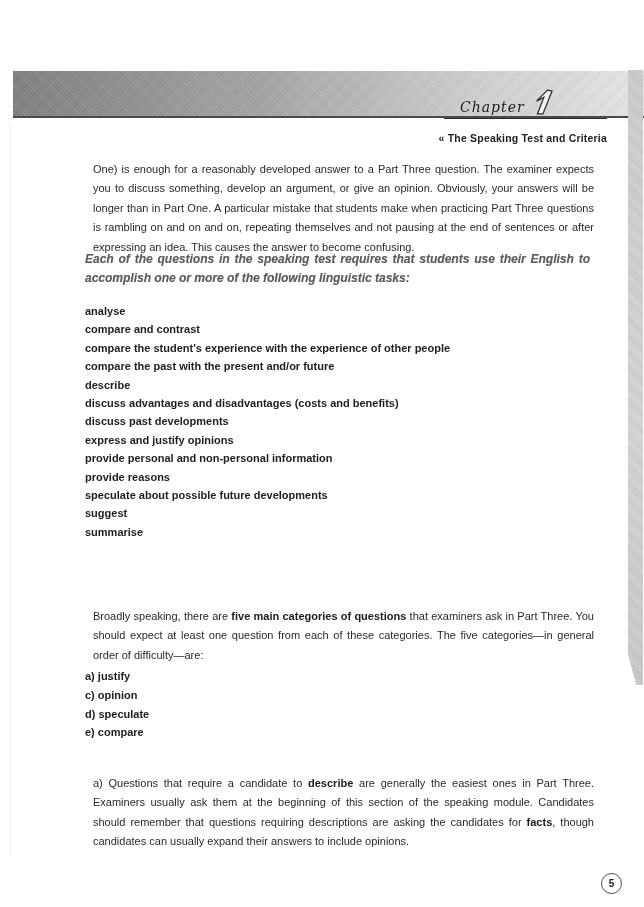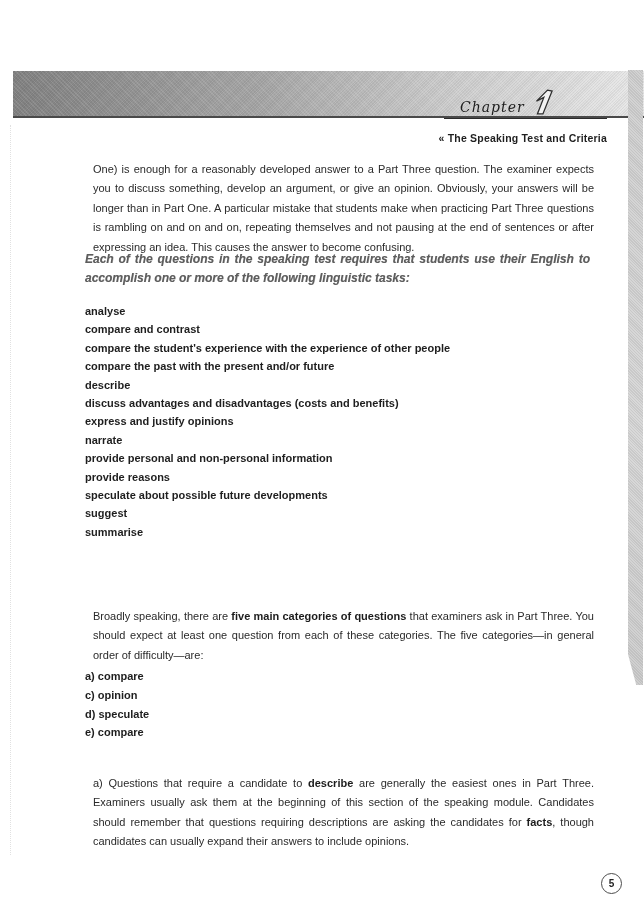--- a/index.html
+++ b/index.html
@@ -154,33 +154,33 @@
 
   <p class="lead">Each of the questions in the speaking test requires that students use their English to accomplish one or more of the following linguistic tasks:</p>
 
   <div class="bold-list tasks">
       <div>analyse</div>
       <div>compare and contrast</div>
       <div>compare the student's experience with the experience of other people</div>
       <div>compare the past with the present and/or future</div>
       <div>describe</div>
       <div>discuss advantages and disadvantages (costs and benefits)</div>
+      <div>discuss past developments</div>
       <div>express and justify opinions</div>
-      <div>narrate</div>
       <div>provide personal and non-personal information</div>
       <div>provide reasons</div>
       <div>speculate about possible future developments</div>
       <div>suggest</div>
       <div>summarise</div>
     </div>
 
   <p class="para p3"><span>Broadly speaking, there are </span><b>five main categories of questions</b><span> that examiners ask in Part Three. You should expect at least one question from each of these categories. The five categories—in general order of difficulty—are:</span></p>
 
   <div class="bold-list cats">
-      <div>a) compare</div>
+      <div>a) justify</div>
       <div>c) opinion</div>
       <div>d) speculate</div>
       <div>e) compare</div>
     </div>
 
   <p class="para p4"><span>a) Questions that require a candidate to </span><b>describe</b><span> are generally the easiest ones in Part Three. Examiners usually ask them at the beginning of this section of the speaking module. Candidates should remember that questions requiring descriptions are asking the candidates for </span><b>facts</b><span>, though candidates can usually expand their answers to include opinions.</span></p>
 
   <div class="page-badge">
     <span>5</span>
   </div>

